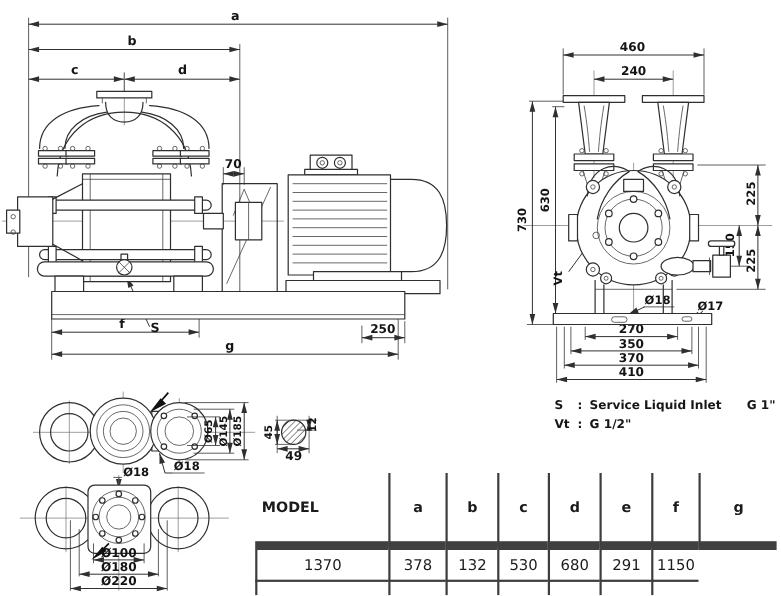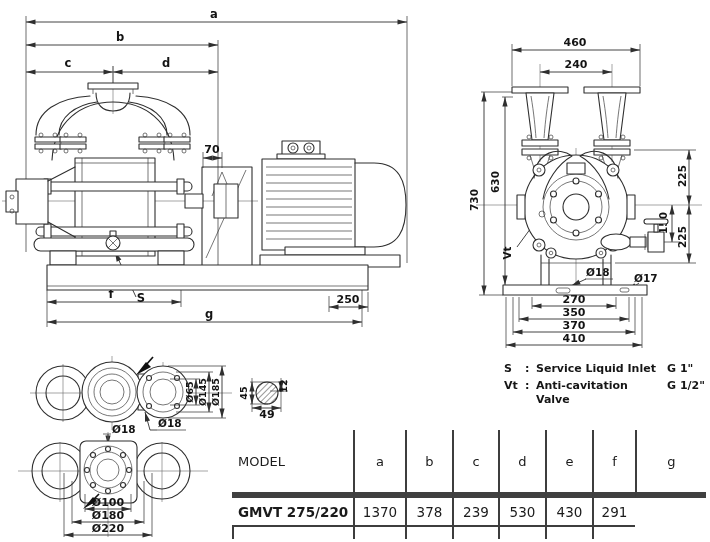--- a/index.html
+++ b/index.html
@@ -17,21 +17,21 @@
   text{fill:#141414}
   .dl{font:bold 11px "DejaVu Sans",sans-serif;text-anchor:middle}
   .dlb{font:bold 11.5px "DejaVu Sans",sans-serif;text-anchor:middle}
   .dlr{font:bold 10.5px "DejaVu Sans",sans-serif;text-anchor:middle}
   .dls{font:bold 9.5px "DejaVu Sans",sans-serif;text-anchor:middle}
   .dla{font:bold 10.5px "DejaVu Sans",sans-serif;text-anchor:start}
   .tbl{position:absolute;left:232px;top:430px;width:474px;display:grid;
        grid-template-columns:121px 52px 47px 46px 47px 47px 43px 71px;color:#1b1b1b}
   .tbl .c{border-left:2px solid #3d3d3d;display:flex;align-items:center;justify-content:center}
   .tbl .first{border-left:none;justify-content:flex-start;padding-left:6px}
-  .tbl .hr{height:62px;border-bottom:6px solid #404040;font-weight:normal;font-size:13px}
+  .tbl .hr{height:62px;border-bottom:8px solid #404040;font-weight:bold;font-size:13px}
   .tbl .dr{height:27px;border-bottom:2px solid #3d3d3d;font-size:13.5px}
   .tbl .dr.first{font-weight:bold}
   .tbl .sr{height:12px}
   .notes{position:absolute;left:504px;top:362px;width:201px;display:grid;
          grid-template-columns:18px 8px auto max-content;column-gap:3px;row-gap:3px;
          font:bold 11px "DejaVu Sans",sans-serif;color:#161616;line-height:14px}
 </style>
 </head>
 <body>
 
@@ -405,40 +405,39 @@
   </g>
 </svg>
 
 <div class="notes">
   <span>S</span>
   <span>:</span>
   <span>Service Liquid Inlet</span>
   <span>G 1"</span>
   <span>Vt</span>
   <span>:</span>
-  <span>Anti-cavitation Valve</span>
   <span>G 1/2"</span>
 </div>
 
 <div class="tbl">
   <div class="c hr first">MODEL</div>
   <div class="c hr">a</div>
   <div class="c hr">b</div>
   <div class="c hr">c</div>
   <div class="c hr">d</div>
   <div class="c hr">e</div>
   <div class="c hr">f</div>
   <div class="c hr">g</div>
-  <div class="c dr first">GMVT 275/220</div>
   <div class="c dr">1370</div>
   <div class="c dr">378</div>
-  <div class="c dr">239</div>
+  <div class="c dr">132</div>
   <div class="c dr">530</div>
-  <div class="c dr">430</div>
+  <div class="c dr">680</div>
   <div class="c dr">291</div>
+  <div class="c dr">1150</div>
   <div class="c sr first"></div>
   <div class="c sr"></div>
       <div class="c sr"></div>
   <div class="c sr"></div>
       <div class="c sr"></div>
   <div class="c sr"></div>
       <div class="c sr"></div>
   <div class="c sr"></div>
 </div>
 </div>

